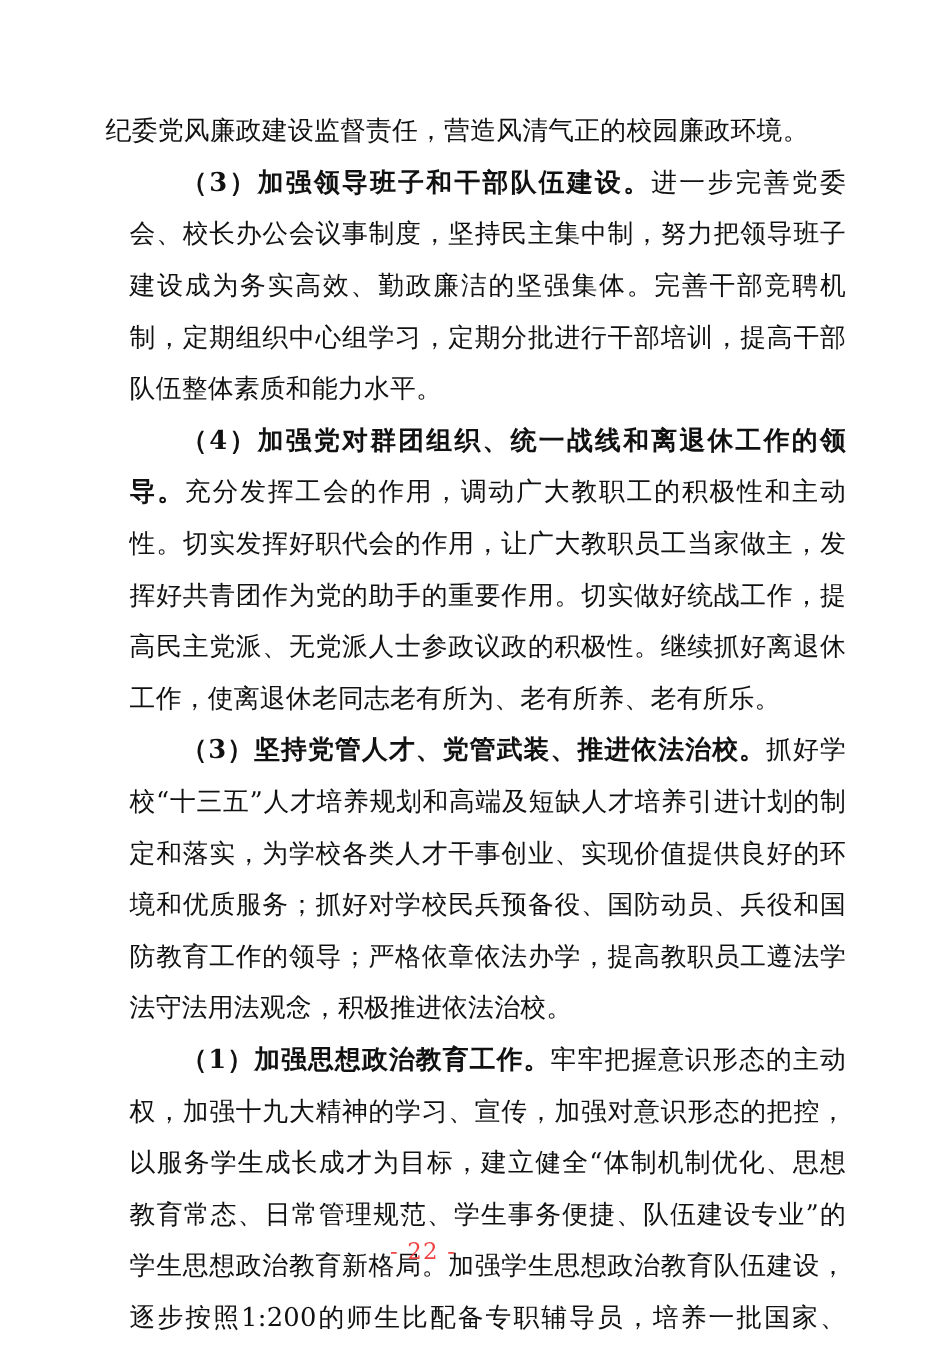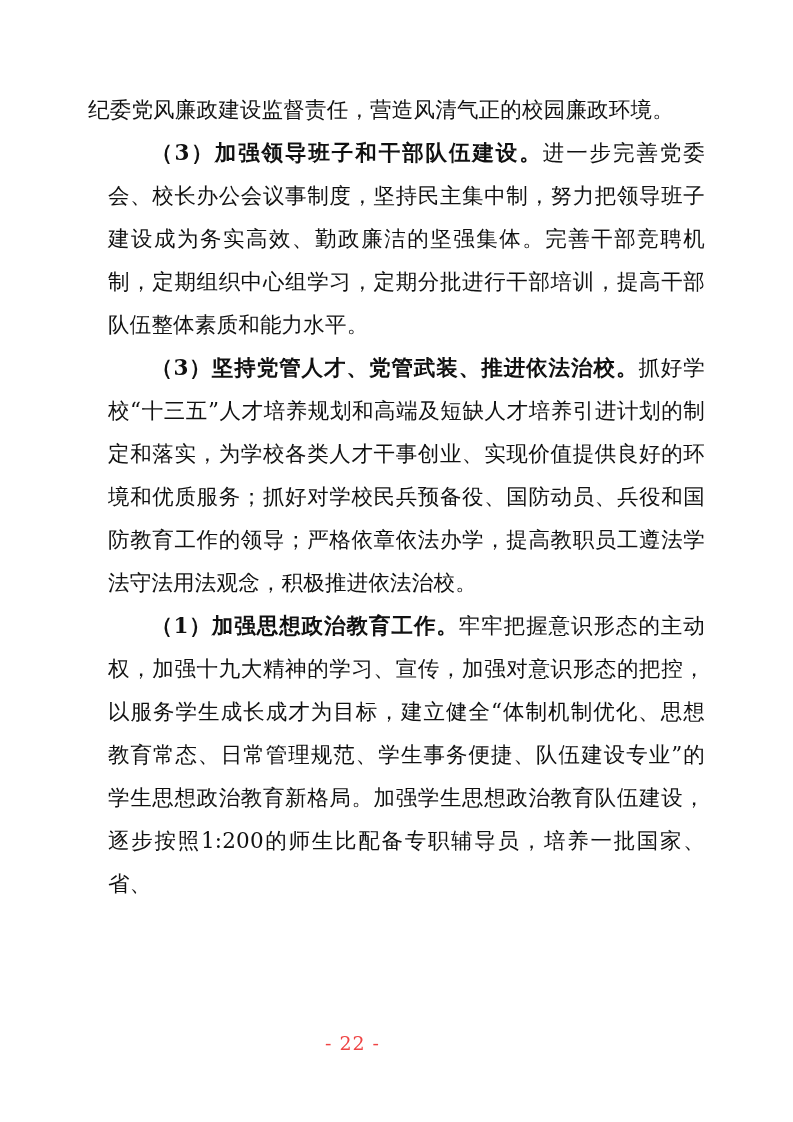--- a/index.html
+++ b/index.html
@@ -63,20 +63,23 @@
   <div class="content">
 
     <p class="para">
       <span>纪委党风廉政建设监督责任，营造风清气正的校园廉政环境。</span>
     </p>
 
     <p class="para indent">
       <span class="bold">（3）加强领导班子和干部队伍建设。</span><span>进一步完善党委会、校长办公会议事制度，坚持民主集中制，努力把领导班子建设成为务实高效、勤政廉洁的坚强集体。完善干部竞聘机制，定期组织中心组学习，定期分批进行干部培训，提高干部队伍整体素质和能力水平。</span>
     </p>
 
+    <p class="para indent">
+      <span class="bold">（4）加强党对群团组织、统一战线和离退休工作的领导。</span><span>充分发挥工会的作用，调动广大教职工的积极性和主动性。切实发挥好职代会的作用，让广大教职员工当家做主，发挥好共青团作为党的助手的重要作用。切实做好统战工作，提高民主党派、无党派人士参政议政的积极性。继续抓好离退休工作，使离退休老同志老有所为、老有所养、老有所乐。</span>
+    </p>
 
     <p class="para indent">
       <span class="bold">（3）坚持党管人才、党管武装、推进依法治校。</span><span>抓好学校“十三五”人才培养规划和高端及短缺人才培养引进计划的制定和落实，为学校各类人才干事创业、实现价值提供良好的环境和优质服务；抓好对学校民兵预备役、国防动员、兵役和国防教育工作的领导；严格依章依法办学，提高教职员工遵法学法守法用法观念，积极推进依法治校。</span>
     </p>
 
     <p class="para indent">
       <span class="bold">（1）加强思想政治教育工作。</span><span>牢牢把握意识形态的主动权，加强十九大精神的学习、宣传，加强对意识形态的把控，以服务学生成长成才为目标，建立健全“体制机制优化、思想教育常态、日常管理规范、学生事务便捷、队伍建设专业”的学生思想政治教育新格局。加强学生思想政治教育队伍建设，逐步按照1:200的师生比配备专职辅导员，培养一批国家、省、</span>
     </p>
 
   </div>

